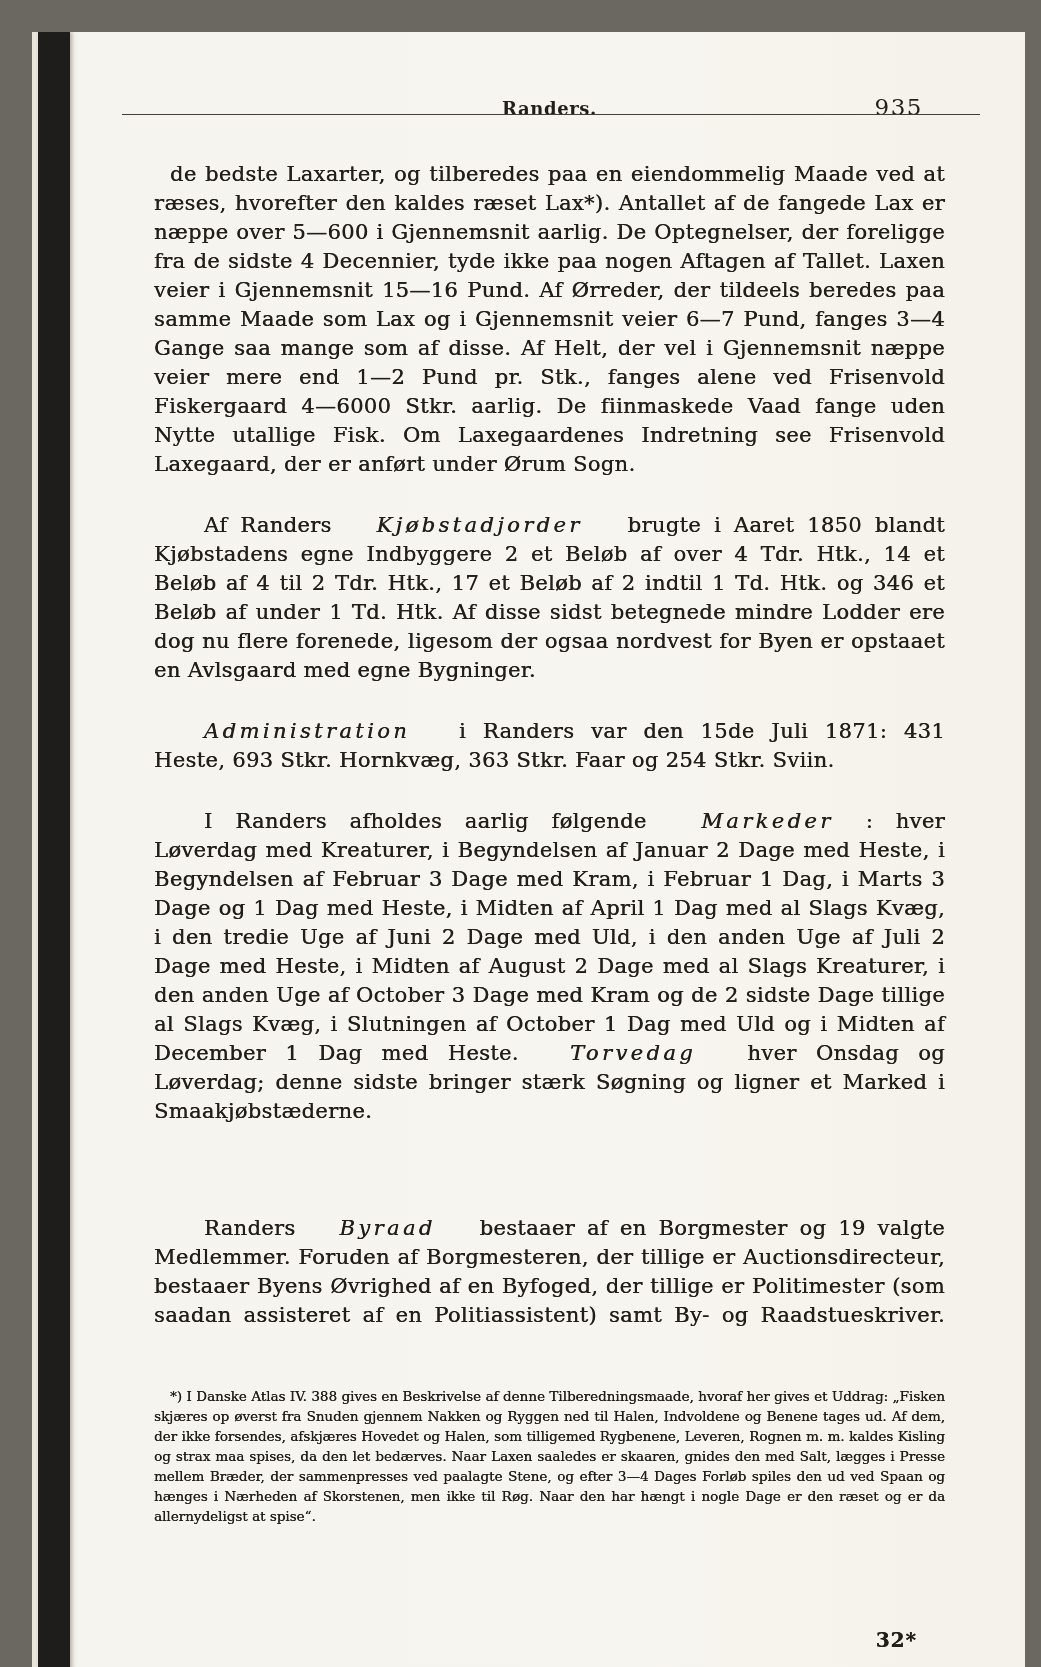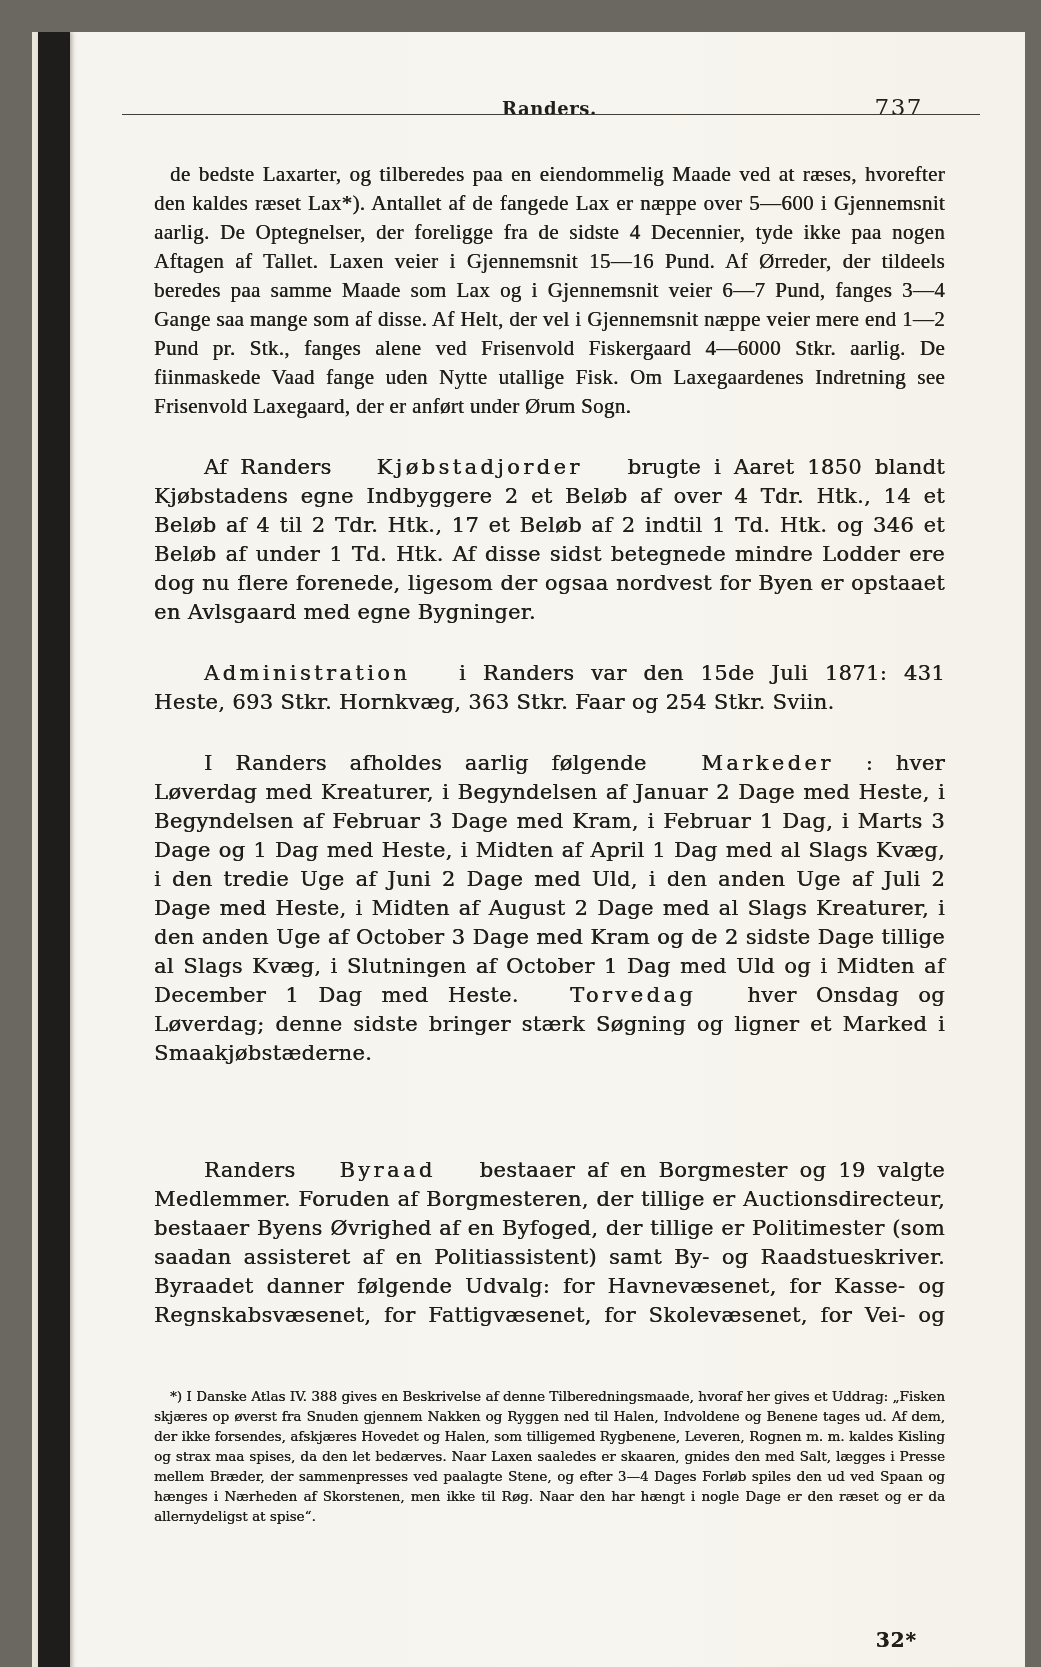--- a/index.html
+++ b/index.html
@@ -31,23 +31,23 @@
     position:absolute; top:82px; left:90px; right:93px;
     border-top:1.6px solid #433e38;
   }
   .body-text {
     position:absolute; top:96px; left:90px; right:96px; height:1205px; overflow:hidden;
     font-size:21px; line-height:29px; text-align:justify;
     letter-spacing:.35px;
     text-shadow:.35px 0 0 currentColor; 
   }
   .para { text-indent:34px; }
-  .para.no-indent { text-indent:0;font-family:Liberation Serif, serif; }
+  .para.no-indent { text-indent:0; }
   .para.section-gap { margin-top:56px; }
-  .gesperrt { letter-spacing:3.4px; }
+  .gesperrt { letter-spacing:3.4px;font-style:italic; }
   .footnote {
     position:absolute; top:1322px; left:90px; right:96px;
     font-size:13.5px; line-height:20px; text-align:justify;
     text-shadow:.2px 0 0 currentColor;
   }
   .footnote-text { text-indent:16px; }
   .signature {
     position:absolute; top:1580px; right:140px;
     font-size:20px; letter-spacing:1px; font-weight:bold;
     text-shadow:.2px 0 0 currentColor;
@@ -55,21 +55,21 @@
 </style>
 </head>
 <body>
 
 <div class="page">
 
   <div class="scan-edge"></div>
 
   <header class="page-header">
     <span class="running-title">Randers.</span>
-    <span class="page-number">737</span>
+    <span class="page-number">935</span>
   </header>
 
   <div class="header-rule"></div>
 
   <main class="body-text">
     <p class="para no-indent"><span>de bedste Laxarter, og tilberedes paa en eiendommelig Maade ved at ræses, hvorefter den kaldes ræset Lax*). Antallet af de fangede Lax er næppe over 5—600 i Gjennemsnit aarlig. De Optegnelser, der foreligge fra de sidste 4 Decennier, tyde ikke paa nogen Aftagen af Tallet. Laxen veier i Gjennemsnit 15—16 Pund. Af Ørreder, der tildeels beredes paa samme Maade som Lax og i Gjennemsnit veier 6—7 Pund, fanges 3—4 Gange saa mange som af disse. Af Helt, der vel i Gjennemsnit næppe veier mere end 1—2 Pund pr. Stk., fanges alene ved Frisenvold Fiskergaard 4—6000 Stkr. aarlig. De fiinmaskede Vaad fange uden Nytte utallige Fisk. Om Laxegaardenes Indretning see Frisenvold Laxegaard, der er anført under Ørum Sogn.</span></p>
     <p class="para"><span>Af Randers </span><span class="gesperrt">Kjøbstadjorder</span><span> brugte i Aaret 1850 blandt Kjøbstadens egne Indbyggere 2 et Beløb af over 4 Tdr. Htk., 14 et Beløb af 4 til 2 Tdr. Htk., 17 et Beløb af 2 indtil 1 Td. Htk. og 346 et Beløb af under 1 Td. Htk. Af disse sidst betegnede mindre Lodder ere dog nu flere forenede, ligesom der ogsaa nordvest for Byen er opstaaet en Avlsgaard med egne Bygninger.</span></p>
     <p class="para"><span class="gesperrt">Administration</span><span> i Randers var den 15de Juli 1871: 431 Heste, 693 Stkr. Hornkvæg, 363 Stkr. Faar og 254 Stkr. Sviin.</span></p>
     <p class="para"><span>I Randers afholdes aarlig følgende </span><span class="gesperrt">Markeder</span><span>: hver Løverdag med Kreaturer, i Begyndelsen af Januar 2 Dage med Heste, i Begyndelsen af Februar 3 Dage med Kram, i Februar 1 Dag, i Marts 3 Dage og 1 Dag med Heste, i Midten af April 1 Dag med al Slags Kvæg, i den tredie Uge af Juni 2 Dage med Uld, i den anden Uge af Juli 2 Dage med Heste, i Midten af August 2 Dage med al Slags Kreaturer, i den anden Uge af October 3 Dage med Kram og de 2 sidste Dage tillige al Slags Kvæg, i Slutningen af October 1 Dag med Uld og i Midten af December 1 Dag med Heste. </span><span class="gesperrt">Torvedag</span><span> hver Onsdag og Løverdag; denne sidste bringer stærk Søgning og ligner et Marked i Smaakjøbstæderne.</span></p>
     <p class="para section-gap"><span>Randers </span><span class="gesperrt">Byraad</span><span> bestaaer af en Borgmester og 19 valgte Medlemmer. Foruden af Borgmesteren, der tillige er Auctionsdirecteur, bestaaer Byens Øvrighed af en Byfoged, der tillige er Politimester (som saadan assisteret af en Politiassistent) samt By- og Raadstueskriver. Byraadet danner følgende Udvalg: for Havnevæsenet, for Kasse- og Regnskabsvæsenet, for Fattigvæsenet, for Skolevæsenet, for Vei- og Befordringsvæsenet, for den offentlige Belysning, for Vandvæsenet, for Markvæsenet, for Plantager og Lystanlæg og for de offentlige Bygninger. For de Brock-Bredalske Legater er en egen Administration. Endvidere mærkes: Bestyrelsen for „De Fattiges Kasse“, Bygningscommissionen, den borger-</span></p>

